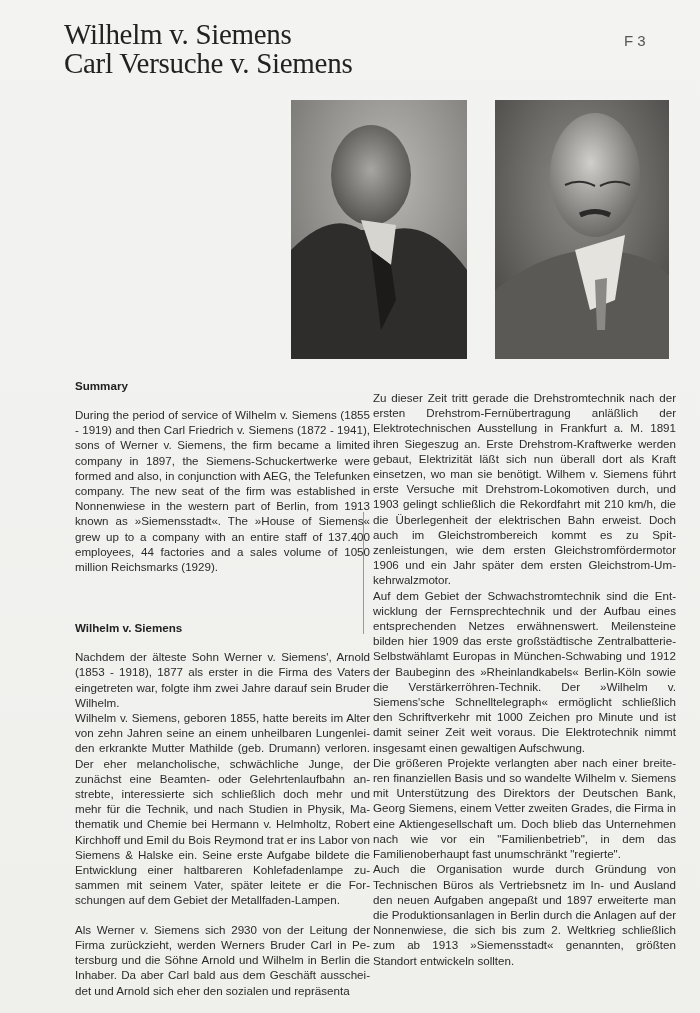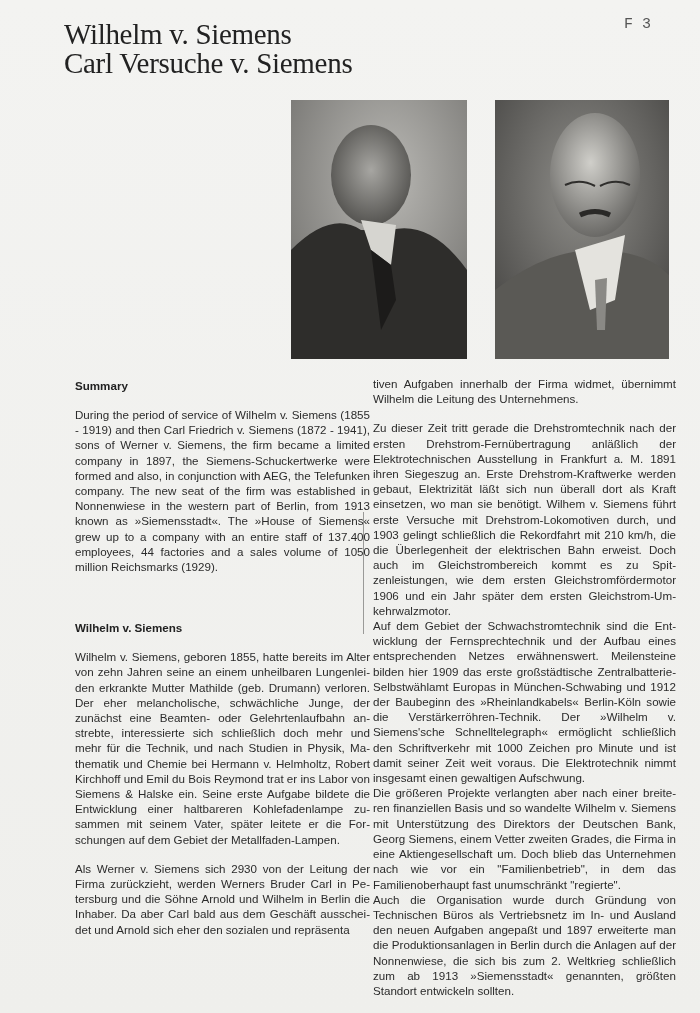--- a/index.html
+++ b/index.html
@@ -11,22 +11,22 @@
   }
   .page { position: absolute; inset: 0; background: linear-gradient(180deg,#f3f3f1 0%,#efefec 100%); }
   .title {
     position: absolute; left: 64px; top: 20px;
     font-family: "Liberation Serif", serif;
     font-size: 29px; line-height: 29px; color: #222;
     letter-spacing: -0.3px;
   }
   .title div { white-space: nowrap; }
   .page-code {
-    position: absolute; left: 624px; top: 16px;
-    font-family: Liberation Mono, monospace;
+    position: absolute; left: 624px; top: 32px;
+    font-family: Liberation Sans, sans-serif;
     font-size: 15px; color: #555;
   }
   .photo {
     position: absolute; top: 100px; height: 259px;
     background: #7a7a78;
     overflow: hidden;
   }
   .photo-1 { left: 291px; width: 176px; }
   .photo-2 { left: 495px; width: 174px; }
   .photo svg { display: block; width: 100%; height: 100%; }
@@ -102,27 +102,27 @@
     </svg>
   </div>
 
   <div class="divider"></div>
 
   <div class="col col-left">
     <h3>Summary</h3>
     <p>During the period of service of Wilhelm v. Siemens (1855 - 1919) and then Carl Friedrich v. Siemens (1872 - 1941), sons of Werner v. Siemens, the firm became a limited company in 1897, the Siemens-Schuckertwerke were formed and also, in conjunction with AEG, the Telefunken company. The new seat of the firm was established in Nonnenwiese in the western part of Berlin, from 1913 known as »Siemensstadt«. The »House of Siemens« grew up to a company with an entire staff of 137.400 employees, 44 factories and a sales volume of 1050 million Reichsmarks (1929).</p>
     <div class="gap-lg"></div>
     <h3>Wilhelm v. Siemens</h3>
+    <p>Nachdem der älteste Sohn Werner v. Siemens', Ar­nold (1853 - 1918), 1877 als erster in die Firma des Va­ters eingetreten war, folgte ihm zwei Jahre darauf sein Bruder Wilhelm.</p>
     <p>Wilhelm v. Siemens, geboren 1855, hatte bereits im Alter von zehn Jahren seine an einem unheilbaren Lungenlei­den erkrankte Mutter Mathilde (geb. Drumann) verloren. Der eher melancholische, schwächliche Junge, der zunächst eine Beamten- oder Gelehrtenlaufbahn an­strebte, interessierte sich schließlich doch mehr und mehr für die Technik, und nach Studien in Physik, Ma­thematik und Chemie bei Hermann v. Helmholtz, Robert Kirchhoff und Emil du Bois Reymond trat er ins Labor von Siemens &amp; Halske ein. Seine erste Aufgabe bildete die Entwicklung einer haltbareren Kohlefadenlampe zu­sammen mit seinem Vater, später leitete er die For­schungen auf dem Gebiet der Metallfaden-Lampen.</p>
     <div class="gap"></div>
     <p>Als Werner v. Siemens sich 2930 von der Leitung der Firma zurückzieht, werden Werners Bruder Carl in Pe­tersburg und die Söhne Arnold und Wilhelm in Berlin die Inhaber. Da aber Carl bald aus dem Geschäft ausschei­det und Arnold sich eher den sozialen und repräsenta­</p>
   </div>
 
   <div class="col col-right">
-    <p>tiven Aufgaben innerhalb der Firma widmet, übernimmt Wilhelm die Leitung des Unternehmens.</p>
     <div class="gap"></div>
     <p>Zu dieser Zeit tritt gerade die Drehstromtechnik nach der ersten Drehstrom-Fernübertragung anläßlich der Elektrotechnischen Ausstellung in Frankfurt a. M. 1891 ihren Siegeszug an. Erste Drehstrom-Kraftwerke werden gebaut, Elektrizität läßt sich nun überall dort als Kraft einsetzen, wo man sie benötigt. Wilhem v. Siemens führt erste Versuche mit Drehstrom-Lokomotiven durch, und 1903 gelingt schließlich die Rekordfahrt mit 210 km/h, die die Überlegenheit der elektrischen Bahn erweist. Doch auch im Gleichstrombereich kommt es zu Spit­zenleistungen, wie dem ersten Gleichstromfördermotor 1906 und ein Jahr später dem ersten Gleichstrom-Um­kehrwalzmotor.</p>
     <p>Auf dem Gebiet der Schwachstromtechnik sind die Ent­wicklung der Fernsprechtechnik und der Aufbau eines entsprechenden Netzes erwähnenswert. Meilensteine bilden hier 1909 das erste großstädtische Zentralbatte­rie-Selbstwählamt Europas in München-Schwabing und 1912 der Baubeginn des »Rheinlandkabels« Berlin-Köln sowie die Verstärkerröhren-Technik. Der »Wilhelm v. Siemens'sche Schnelltelegraph« ermöglicht schließlich den Schriftverkehr mit 1000 Zeichen pro Minute und ist damit seiner Zeit weit voraus. Die Elektrotechnik nimmt insgesamt einen gewaltigen Aufschwung.</p>
     <p>Die größeren Projekte verlangten aber nach einer breite­ren finanziellen Basis und so wandelte Wilhelm v. Sie­mens mit Unterstützung des Direktors der Deutschen Bank, Georg Siemens, einem Vetter zweiten Grades, die Firma in eine Aktiengesellschaft um. Doch blieb das Unternehmen nach wie vor ein "Familienbetrieb", in dem das Familienoberhaupt fast unumschränkt "regierte".</p>
     <p>Auch die Organisation wurde durch Gründung von Technischen Büros als Vertriebsnetz im In- und Ausland den neuen Aufgaben angepaßt und 1897 erweiterte man die Produktionsanlagen in Berlin durch die Anlagen auf der Nonnenwiese, die sich bis zum 2. Weltkrieg schließ­lich zum ab 1913 »Siemensstadt« genannten, größten Standort entwickeln sollten.</p>
   </div>
 
 </div>
 
 </body></html>

